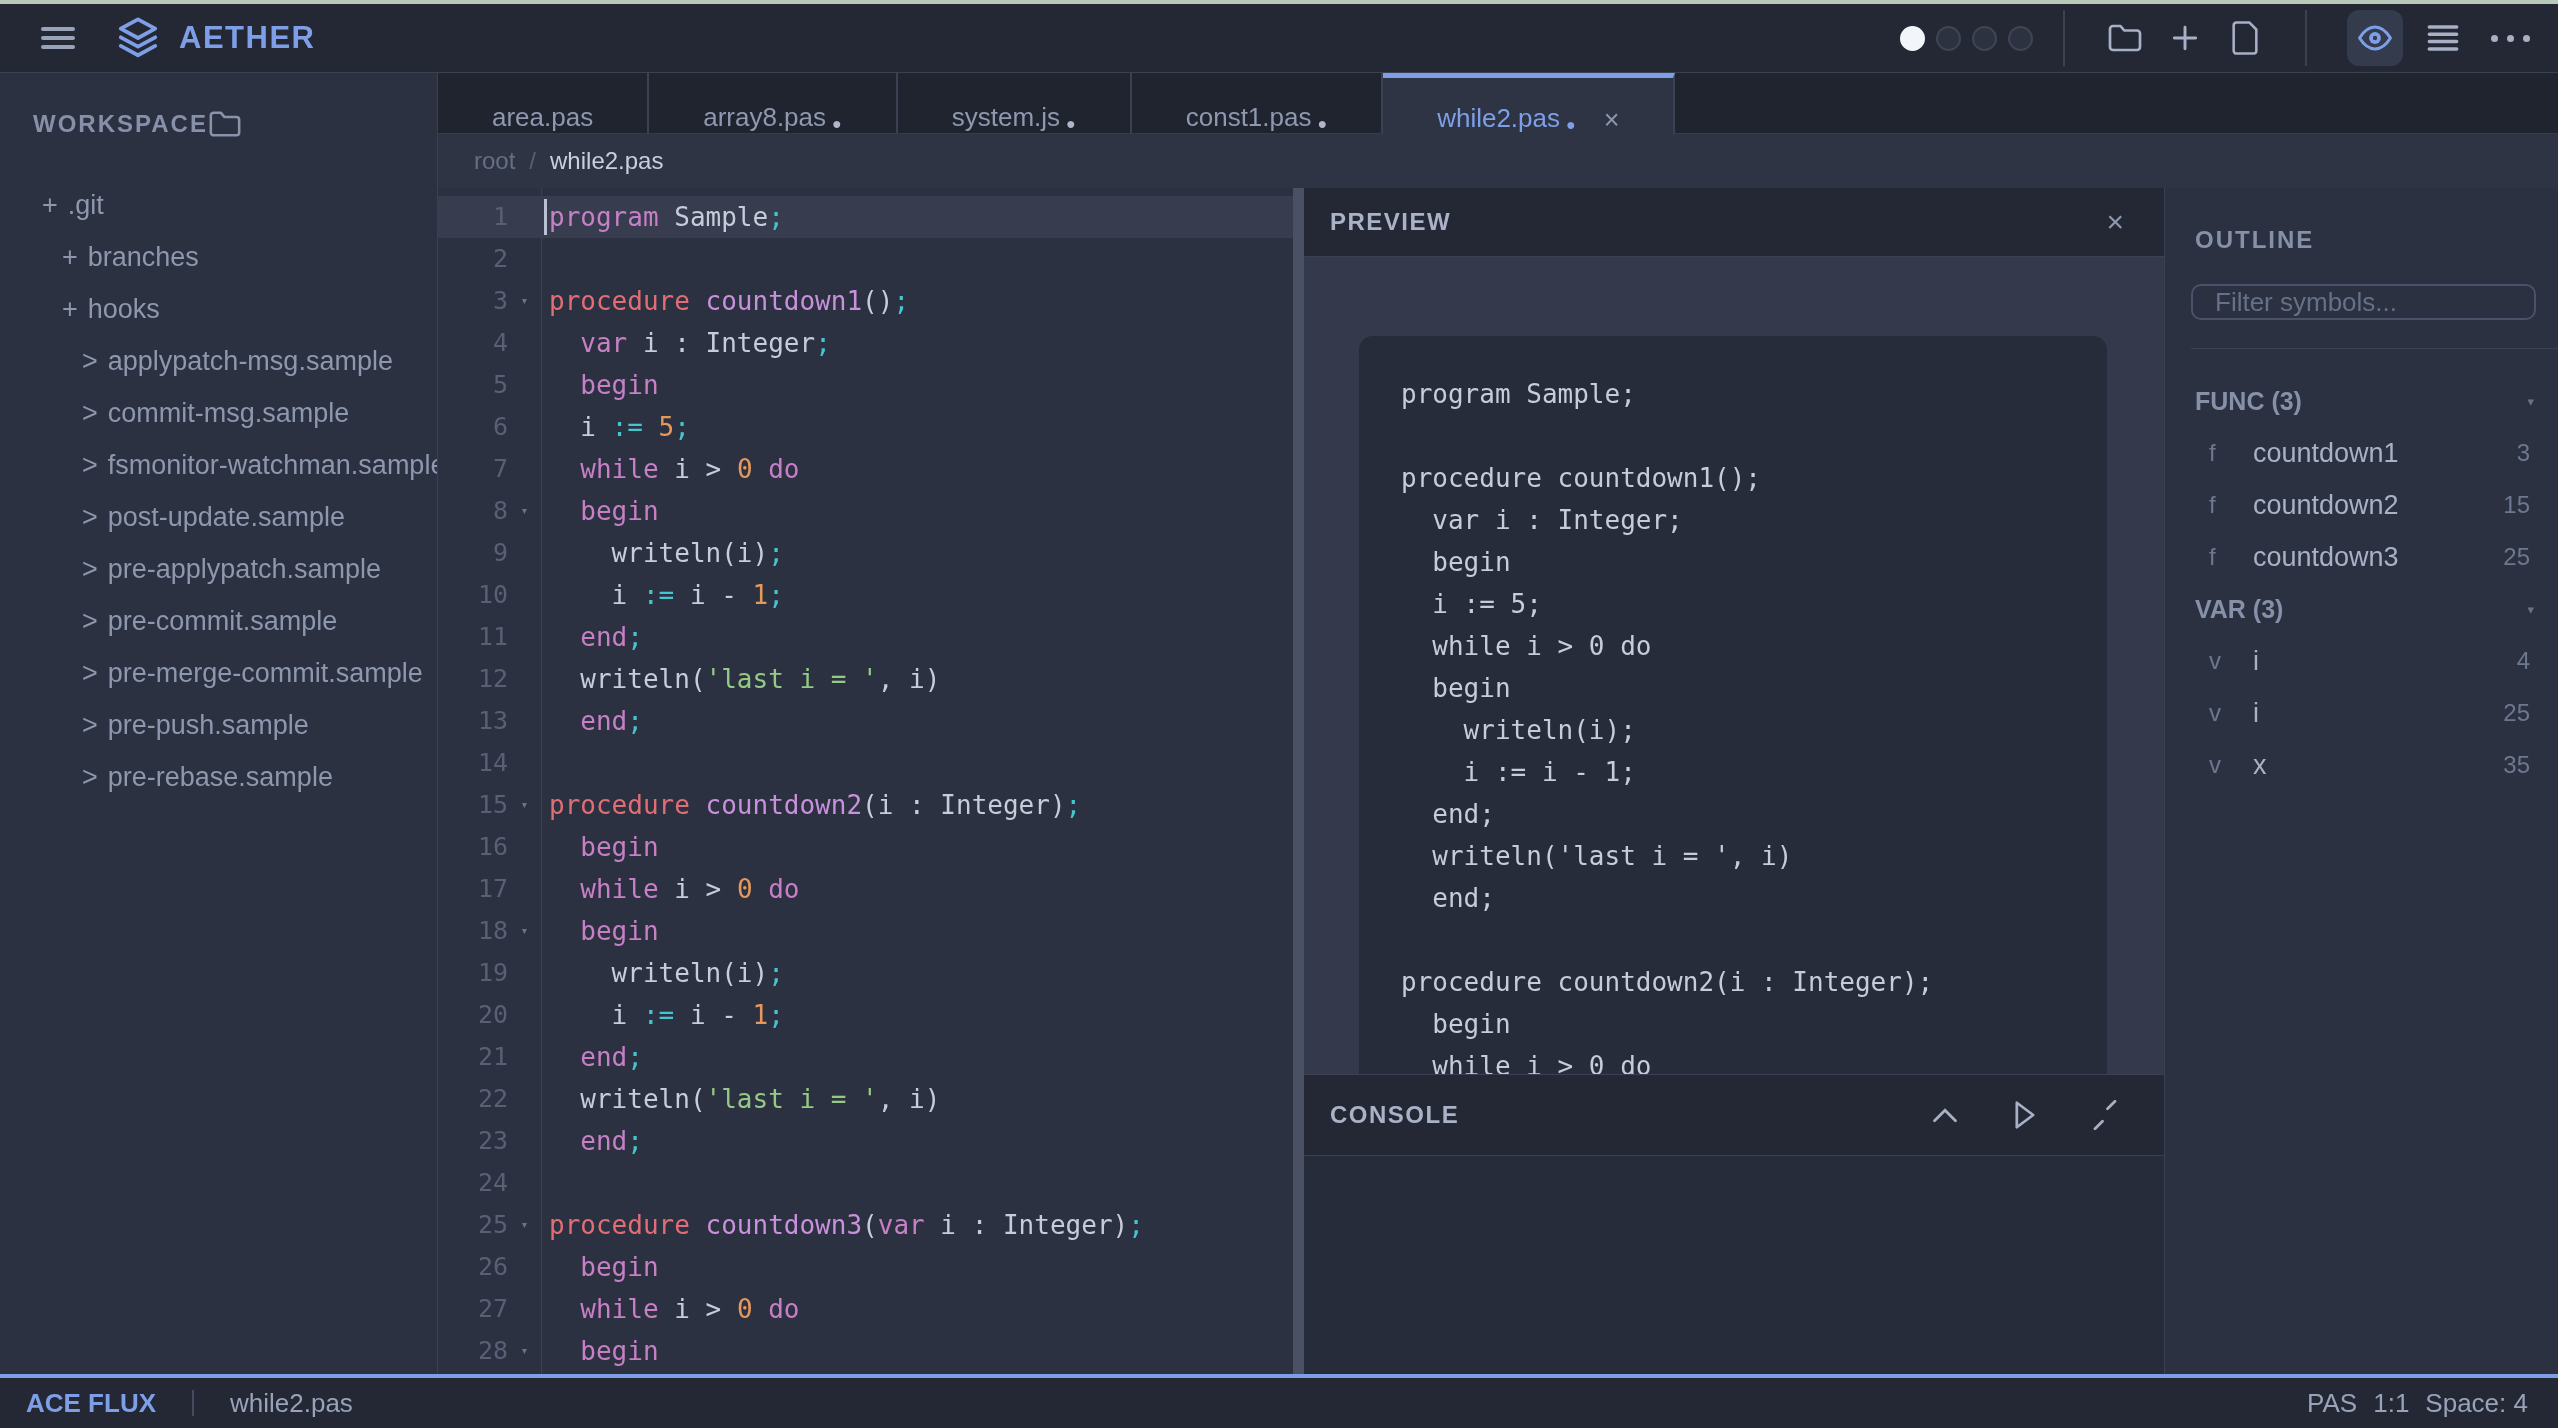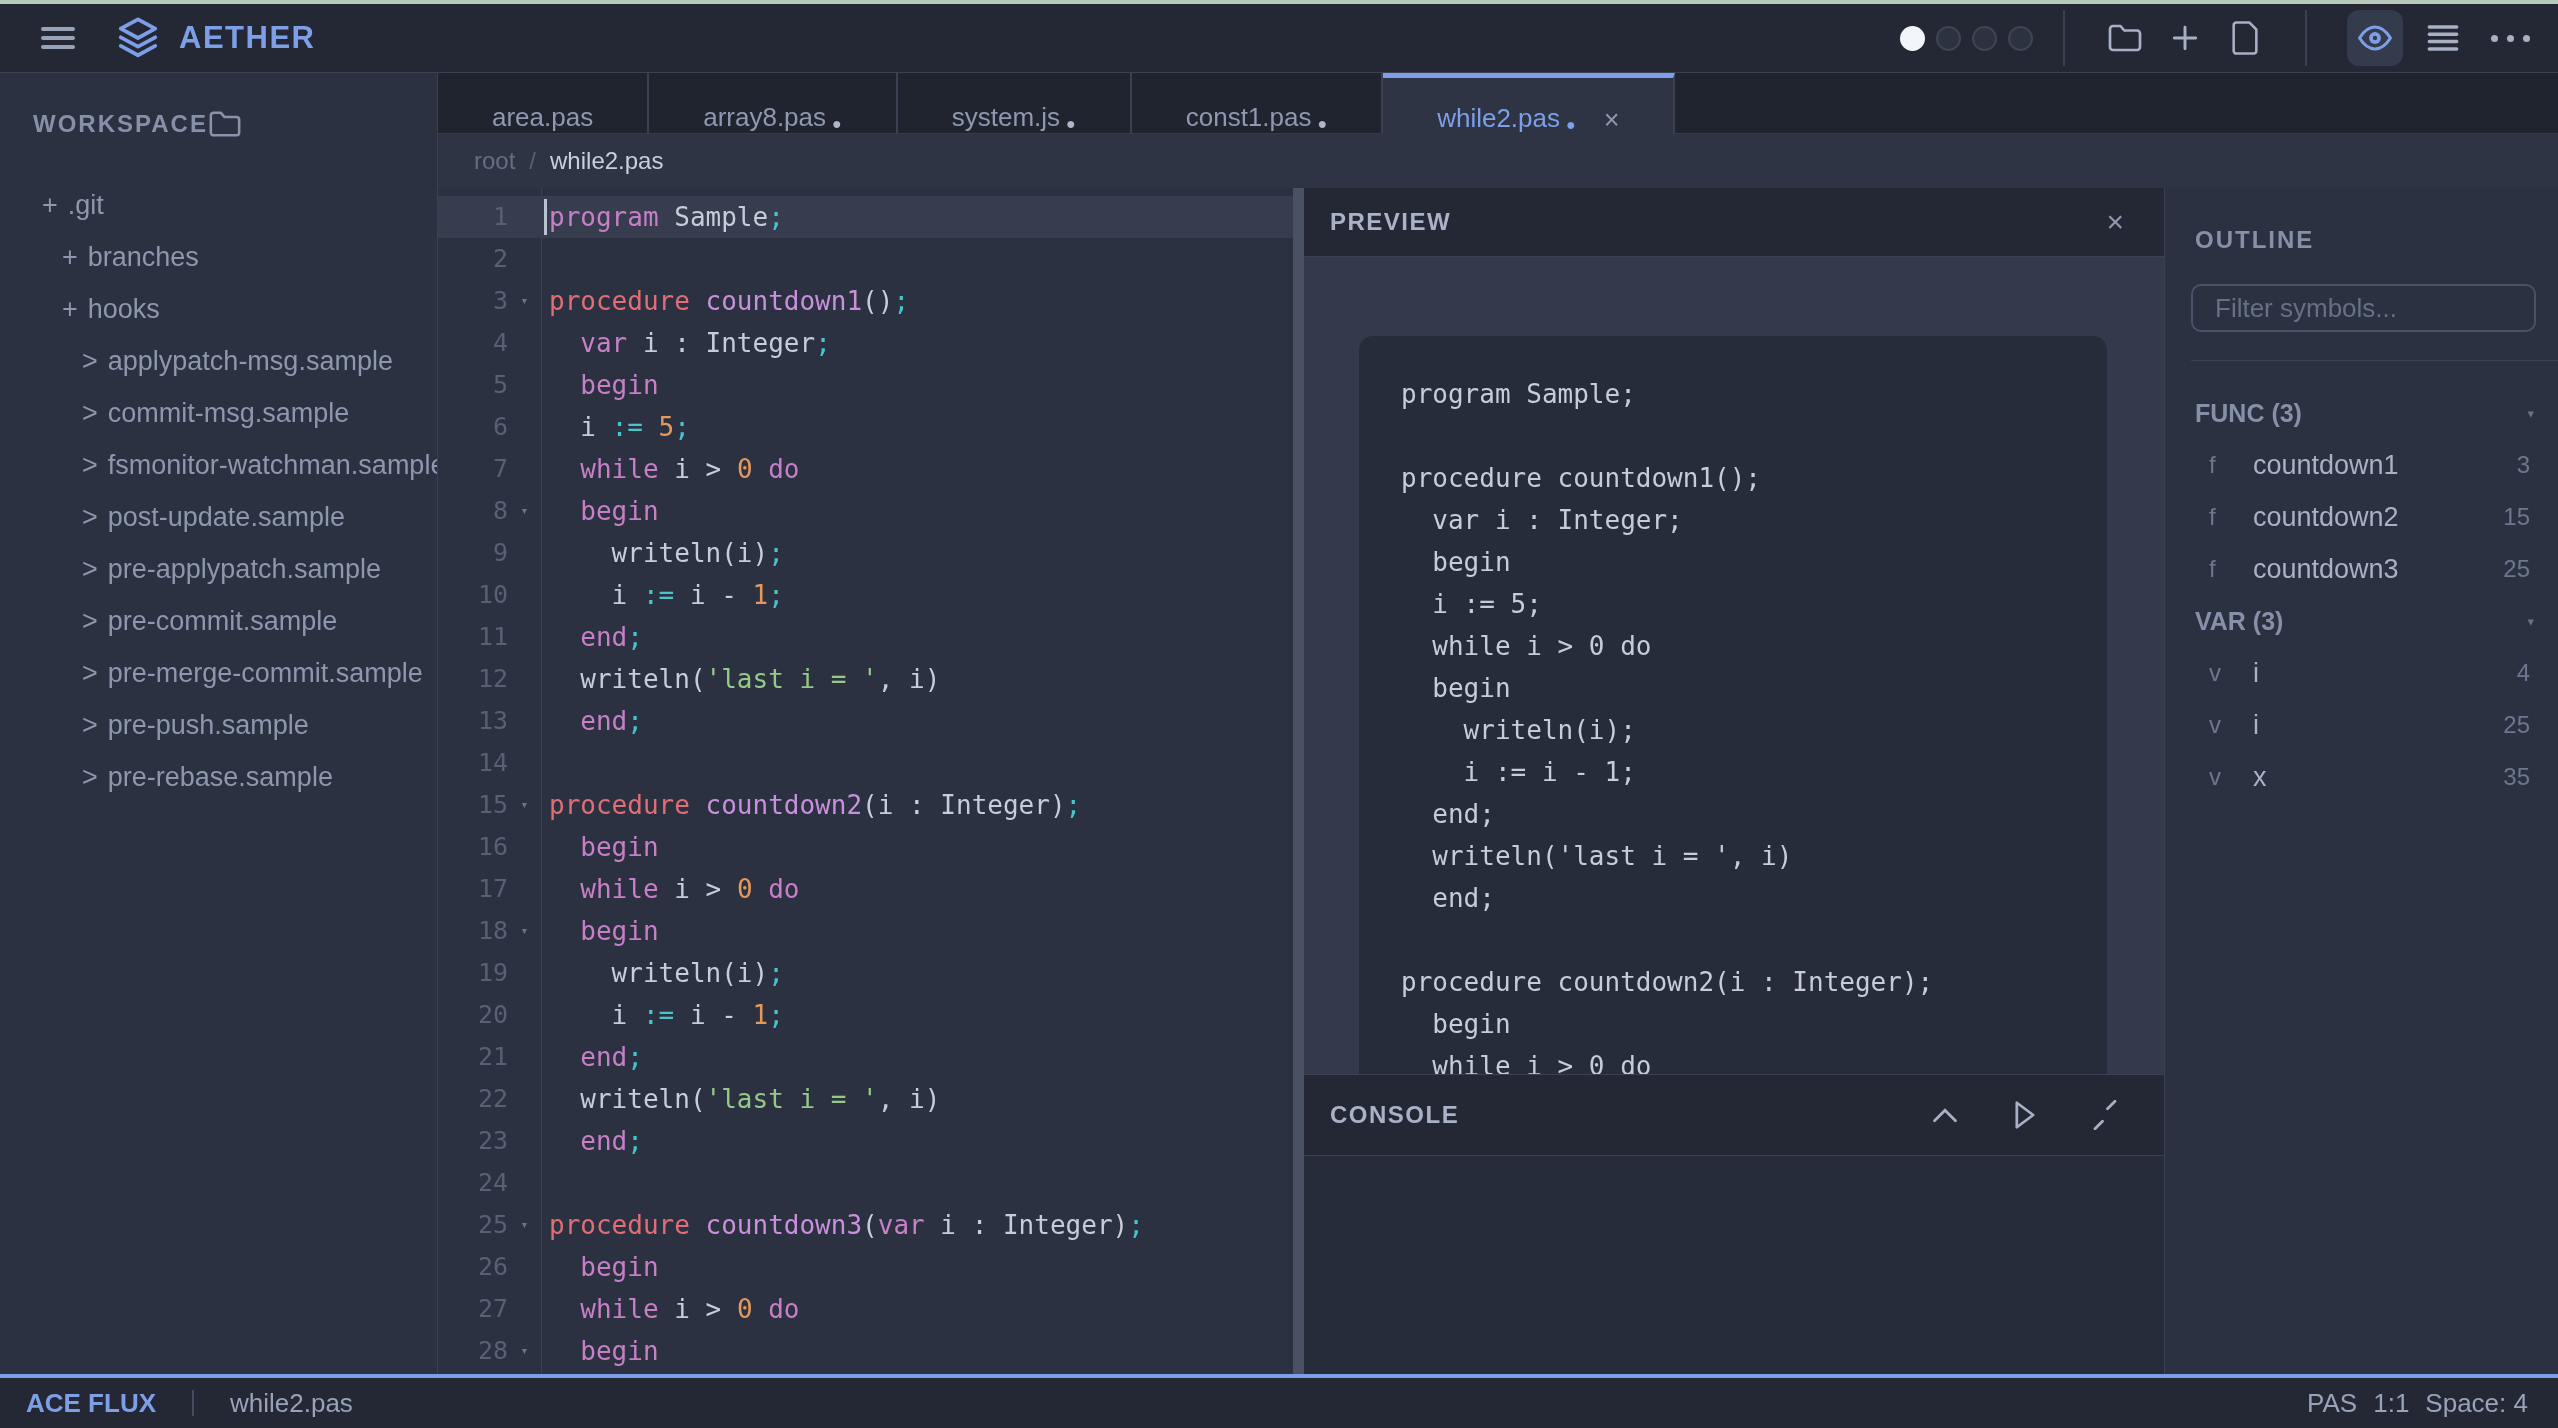--- a/index.html
+++ b/index.html
@@ -93,21 +93,21 @@
   .con-icons { margin-left:auto; display:flex; gap:46px; align-items:center; }
   .con-ic { width:34px; height:34px; display:flex; align-items:center; justify-content:center; cursor:pointer; }
   .console-body { height:218px; flex:none; background:#272c3a; }
 
   .thin-divider { width:1px; flex:none; background:#3a4152; }
 
   
   .outline { flex:1; background:#2b3140; padding-top:38px; overflow:hidden; display:flex; flex-direction:column; }
   .ol-title { padding-left:30px; font-size:24px; font-weight:bold; letter-spacing:2px; color:#8690a8; }
   .ol-filter-wrap { margin:30px 0 0 26px; padding-bottom:28px; border-bottom:1px solid #3a4152; }
-  .ol-filter { display:block; width:calc(100% - 22px); margin-right:-6px; height:48px; background:transparent; border:2px solid #4a5168; border-radius:10px; padding:0 22px; font-size:26px; color:#c6ccd9; font-family:"Liberation Sans", sans-serif; outline:none; }
+  .ol-filter { display:block; width:calc(100% - 22px); margin-right:-6px; height:36px; background:transparent; border:2px solid #4a5168; border-radius:10px; padding:0 22px; font-size:26px; color:#c6ccd9; font-family:"Liberation Sans", sans-serif; outline:none; }
   .ol-filter::placeholder { color:#667086; }
   .ol-sections { padding-top:26px; }
   .ol-sec-head { height:52px; display:flex; align-items:center; padding:0 24px 0 30px; cursor:pointer; }
   .ol-sec-label { font-size:25px; font-weight:bold; color:#8690a8; }
   .ol-caret { margin-left:auto; font-size:13px; color:#6a7288; }
   .ol-item { height:52px; display:flex; align-items:center; padding:0 28px 0 44px; font-size:27px; cursor:pointer; }
   .ol-ico { width:34px; flex:none; color:#6d7890; font-size:24px; }
   .ol-name { color:#a8b1c6; margin-left:10px; }
   .ol-line { margin-left:auto; color:#6d7890; font-size:24px; }
 

